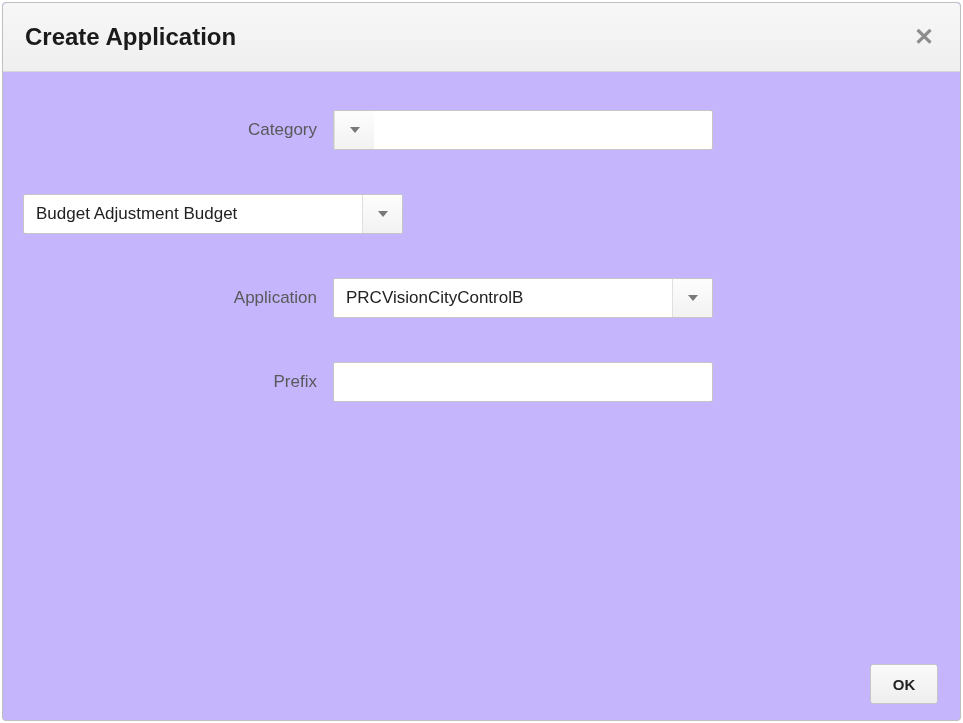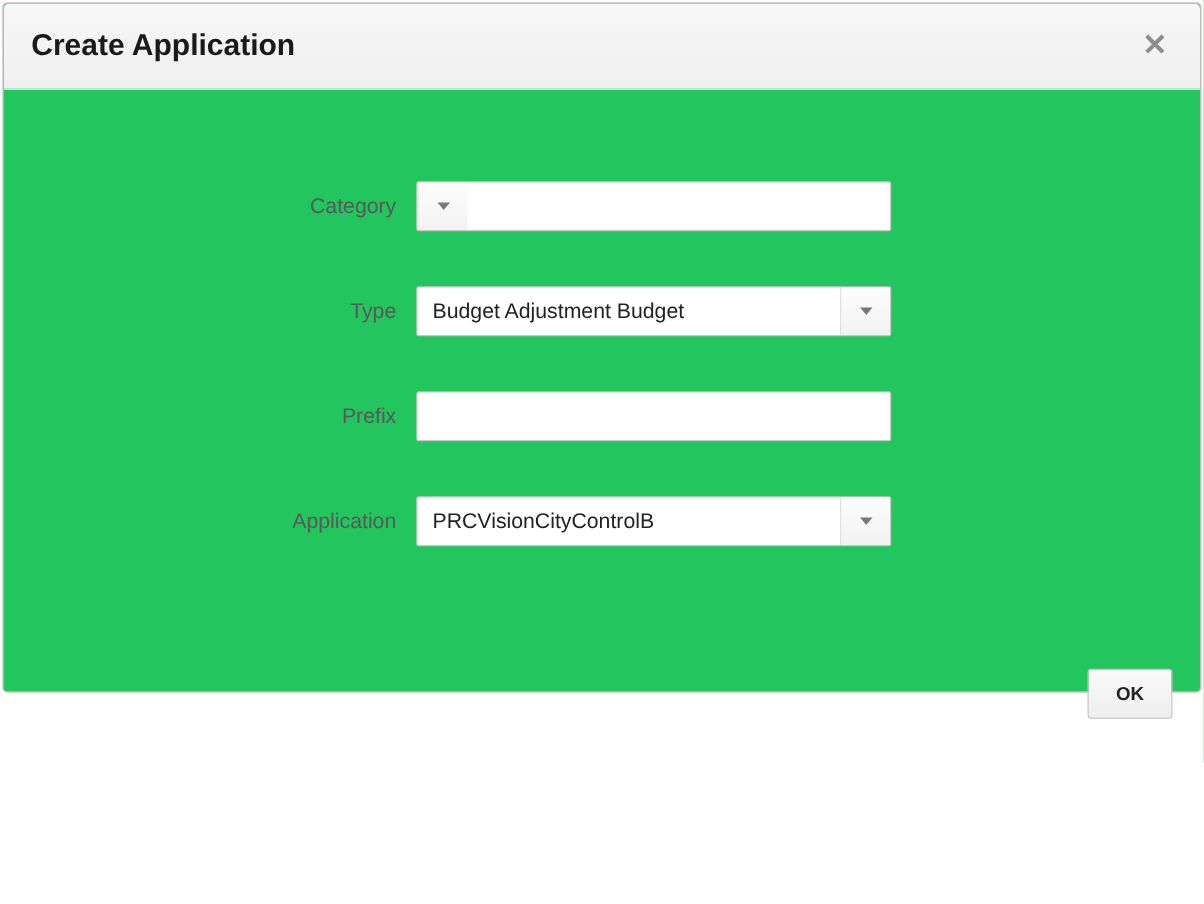--- a/index.html
+++ b/index.html
@@ -9,25 +9,25 @@
     }
     body {
       font-family: Arial, Helvetica, sans-serif;
       background: #fff;
       width: 963px;
       height: 723px;
       overflow: hidden;
     }
     .dialog {
       width: 959px;
-      height: 552px;
+      height: 719px;
       margin: 2px;
       border: 1px solid #c0c0c0;
       border-radius: 4px;
-      background: #22c55e;
+      background: #c4b5fd;
       display: flex;
       flex-direction: column;
       box-shadow: 0 0 1px rgba(0,0,0,0.1);
     }
     .dialog-header {
       background: linear-gradient(to bottom, #f7f7f7, #efefef);
       border-bottom: 1px solid #d8d8d8;
       padding: 18px 22px;
       display: flex;
       align-items: center;
@@ -48,21 +48,20 @@
       padding: 4px;
     }
     .dialog-body {
       flex: 1;
       padding: 38px 20px;
     }
     .form-row {
       display: flex;
       align-items: center;
       margin-bottom: 44px;
-      margin-top: 35px;
     }
     .form-label {
       width: 310px;
       text-align: right;
       padding-right: 16px;
       color: #595959;
       font-size: 17px;
     }
     .dropdown {
       position: relative;
@@ -148,42 +147,41 @@
     <div class="form-row">
       <div class="form-label">Category</div>
       <div class="dropdown">
         <div class="dropdown-arrow">
           <div class="caret-down"></div>
         </div>
       </div>
     </div>
 
     <div class="form-row">
-      <div class="form-label">Type</div>
       <div class="dropdown">
         <div class="dropdown-text">Budget Adjustment Budget</div>
         <div class="dropdown-arrow">
           <div class="caret-down"></div>
         </div>
       </div>
-    </div>
-
-    <div class="form-row">
-      <div class="form-label">Prefix</div>
-      <input type="text" class="text-input" value="" style="">
     </div>
 
     <div class="form-row">
       <div class="form-label">Application</div>
       <div class="dropdown">
         <div class="dropdown-text">PRCVisionCityControlB</div>
         <div class="dropdown-arrow">
           <div class="caret-down"></div>
         </div>
       </div>
     </div>
 
+    <div class="form-row">
+      <div class="form-label">Prefix</div>
+      <input type="text" class="text-input" value="" style="">
+    </div>
+
   </div>
 
   <div class="dialog-footer">
     <div class="btn">OK</div>
   </div>
 </div>
 
 </body></html>

